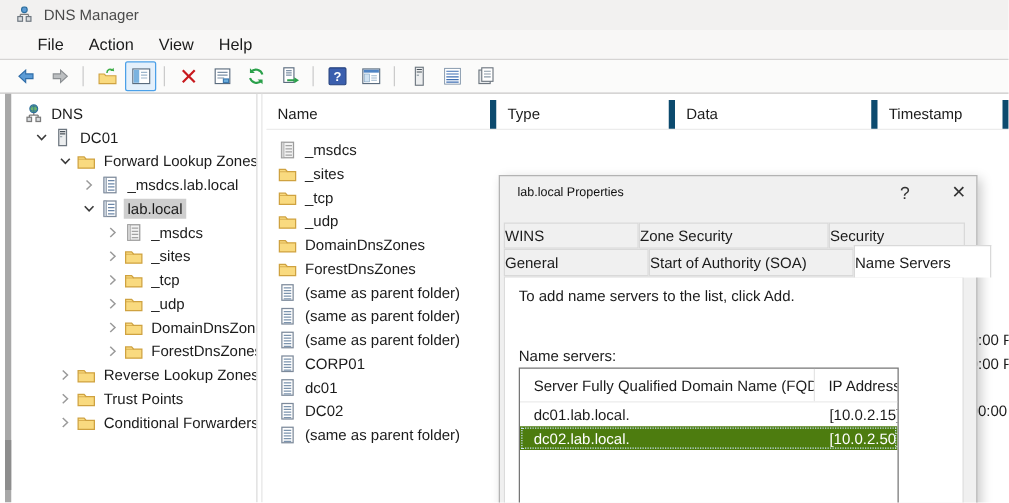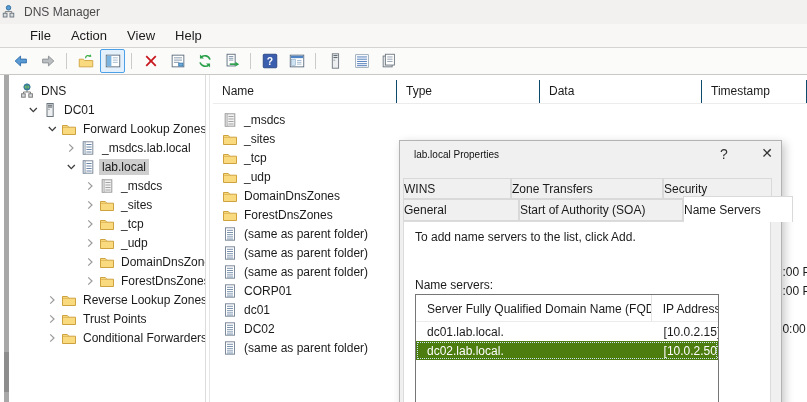--- a/index.html
+++ b/index.html
@@ -2,21 +2,21 @@
 <html><head>
 <meta charset="utf-8">
 <style>
   html,body{margin:0;padding:0}
   body{width:807px;height:402px;position:relative;overflow:hidden;background:#fff;
        font-family:"Liberation Sans",sans-serif;font-size:12px;color:#1b1b1b;}
   .icon svg{display:block}
 
   
   .titlebar{position:absolute;left:0;top:0;right:0;height:24px;background:#f2f1f0;
-            display:flex;align-items:center;padding-left:1px;gap:8px}
+            display:flex;align-items:center;padding-left:12px;gap:8px}
   .title-text{color:#4a4a4a}
   .menubar{position:absolute;left:0;top:24px;right:0;height:23px;background:#f8f7f6;
            display:flex;align-items:center;padding-left:20px;font-size:13px}
   .menu-item{padding:3px 10px;cursor:default}
   .toolbar{position:absolute;left:0;top:47px;right:0;height:26px;background:#fbfbfa;
            border-top:1px solid #d6d4d3;border-bottom:1px solid #c9c8c7;
            display:flex;align-items:center;padding-left:8px;gap:2px}
   .tb-btn{width:23px;height:22px;display:flex;align-items:center;justify-content:center;border:1px solid transparent}
   .tb-btn.pressed{background:#e4f0fb;border:1px solid #4ba0e8;border-radius:2px}
   .tb-sep{width:1px;height:16px;background:#cbcbcb;margin:0 4px}
@@ -32,21 +32,21 @@
   .tree-row .icon{width:17px;flex:0 0 17px}
   .tlabel{padding:1px 3px;margin-left:2px}
   .tlabel.sel{background:#cecece}
 
   .vsep1{position:absolute;left:205px;top:75px;width:1px;bottom:0;background:#dcdcdc}
   .vsep2{position:absolute;left:209px;top:75px;width:1px;bottom:0;background:#e6e6e6}
 
   
   .list-panel{position:absolute;left:213px;top:75px;right:0;bottom:0;overflow:hidden}
   .list-header{position:absolute;left:0;top:5px;right:0;height:23px;display:flex;border-bottom:1px solid #ececec;background:#fff}
-  .hcell{box-sizing:border-box;padding:4px 0 0 9px;border-right:1px solid #0c4a6e;white-space:nowrap;overflow:hidden}
+  .hcell{box-sizing:border-box;padding:4px 0 0 9px;border-right:5px solid #0c4a6e;white-space:nowrap;overflow:hidden}
   .list-rows{position:absolute;left:0;top:35px;right:0}
   .lrow{height:19px;display:flex;align-items:center;padding-left:9px;position:relative;white-space:nowrap}
   .lrow .icon{width:16px;flex:0 0 16px;margin-right:6px}
   .lts{position:absolute;left:496px;top:3px;white-space:nowrap}
 
   
   .dialog{position:absolute;left:399px;top:140px;width:383px;height:300px;background:#f0f0f0;
           border:1px solid #b3b3b3;box-shadow:3px 3px 9px rgba(0,0,0,.22);z-index:5;box-sizing:border-box}
   .dlg-titlebar{position:absolute;left:0;top:0;right:0;height:32px}
   .dlg-title{position:absolute;left:14px;top:8px;font-size:10px;color:#111}
@@ -571,21 +571,21 @@
 </div>
 
 <div class="dialog">
   <div class="dlg-titlebar">
     <span class="dlg-title">lab.local Properties</span>
     <span class="dlg-help">?</span>
     <span class="dlg-close">✕</span>
   </div>
   <div class="tabs1" id="tabs1">
       <div class="tab" style="width:108px">WINS</div>
-      <div class="tab" style="width:152px">Zone Transfers</div>
+      <div class="tab" style="width:152px">Zone Security</div>
       <div class="tab" style="width:109px">Security</div>
     </div>
   <div class="tabs2" id="tabs2">
       <div class="tab" style="width:116px">General</div>
       <div class="tab" style="width:164px">Start of Authority (SOA)</div>
       <div class="tab active" style="width:110px">Name Servers</div>
     </div>
   <div class="tab-page">
     <div class="instruction">To add name servers to the list, click Add.</div>
     <div class="ns-label">Name servers:</div>

